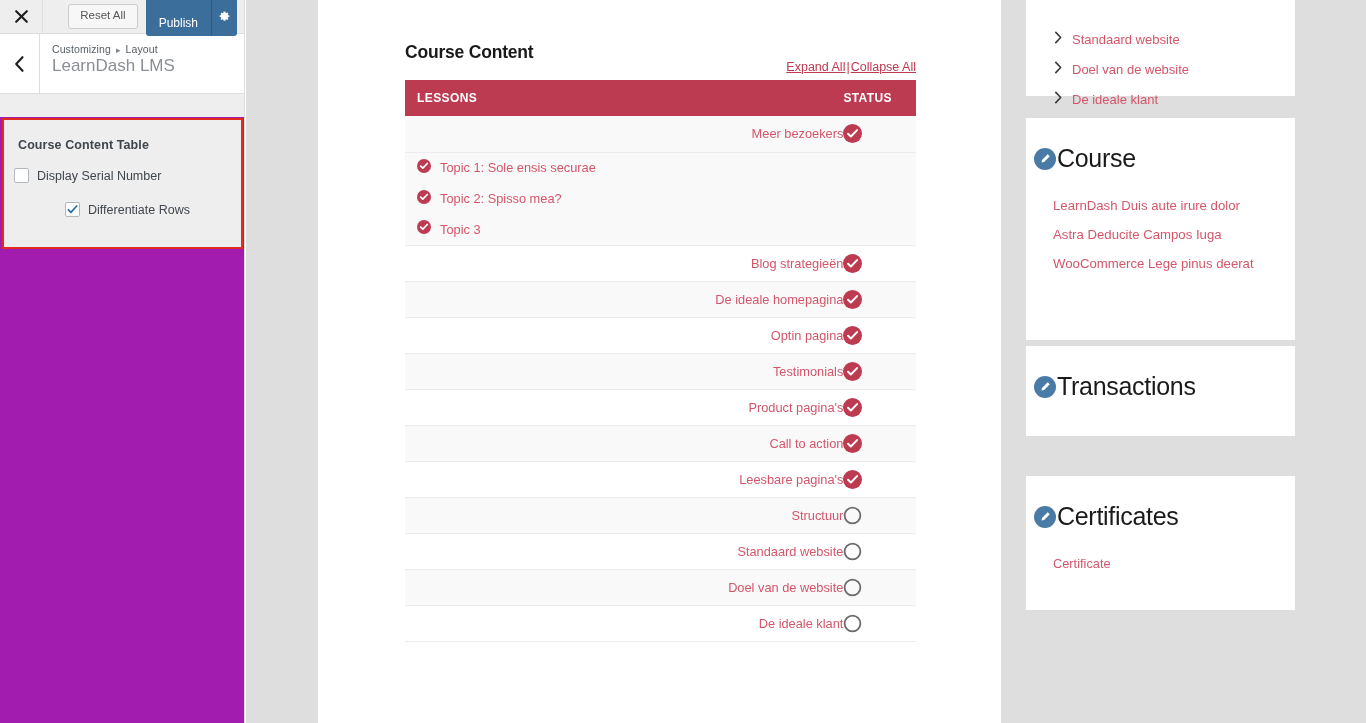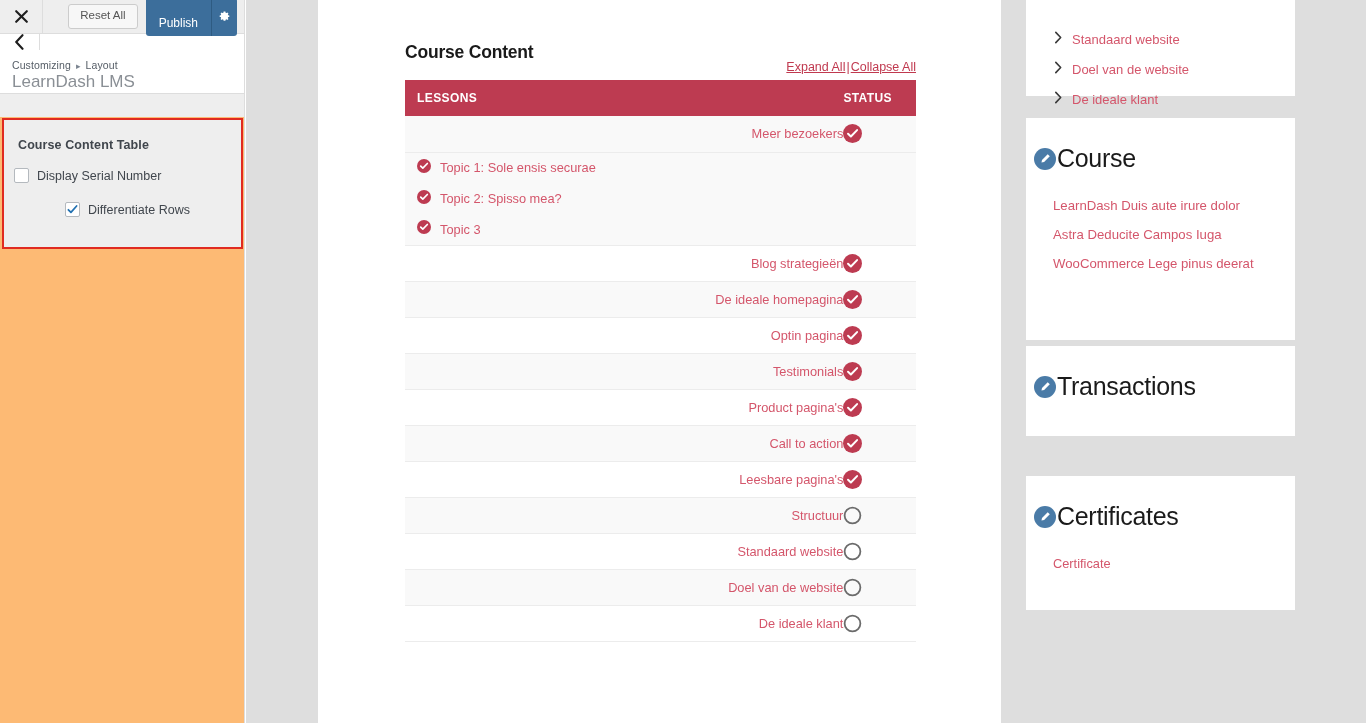--- a/index.html
+++ b/index.html
@@ -8,21 +8,21 @@
     background: #ffffff;
     font-family: "Liberation Sans", sans-serif;
     overflow: hidden;
   }
   #root { position: relative; width: 1366px; height: 723px; }
 
   
   .customizer {
     position: absolute; left: 0; top: 0;
     width: 245px; height: 723px;
-    background: #fdba74;
+    background: #a21caf;
     border-right: 1px solid #dddddd;
   }
   .cz-topbar {
     height: 34px; background: #eeeeee;
     border-bottom: 1px solid #dddddd;
     display: flex; align-items: center;
     position: relative;
   }
   .cz-close {
     width: 43px; height: 33px;
@@ -53,21 +53,21 @@
     background: #3c6e9b; color: #fff; border: none;
     border-left: 1px solid #2e5b82;
     border-radius: 0 3px 3px 0;
     width: 26px; display:flex; align-items:center; justify-content:center;
     cursor: pointer;
   }
 
   .cz-header {
     height: 60px; background: #ffffff;
     border-bottom: 1px solid #dddddd;
-    display: flex; align-items: stretch; flex-direction: column;
+    display: flex; align-items: stretch;
   }
   .cz-back {
     width: 40px; display: flex; align-items: center; justify-content: center;
     border-right: 1px solid #dddddd; cursor: pointer;
   }
   .cz-titles { padding-left: 12px; padding-top: 9px; }
   .cz-crumb { font-size: 10.5px; color: #555d66; letter-spacing: .1px; }
   .cz-crumb .sep { color: #7b8490; margin: 0 2px; font-size: 9px; }
   .cz-title { font-size: 17px; color: #8a8f95; margin-top: 1px; font-weight: 400; }
 

